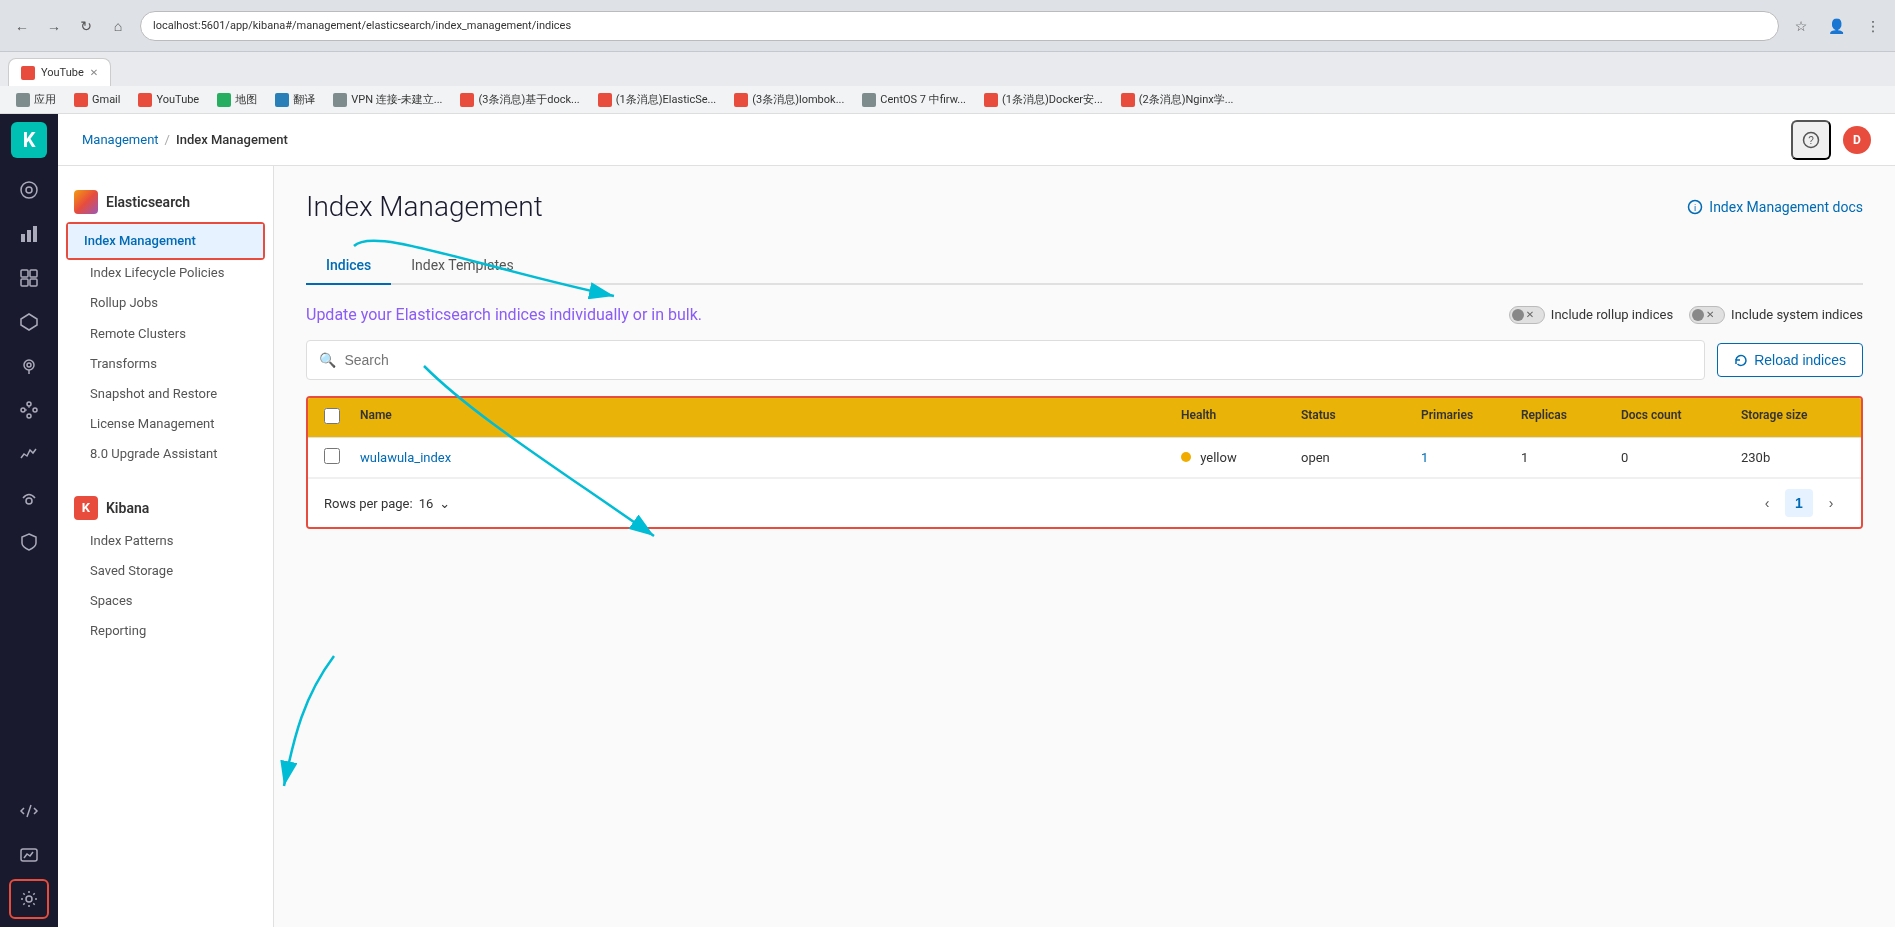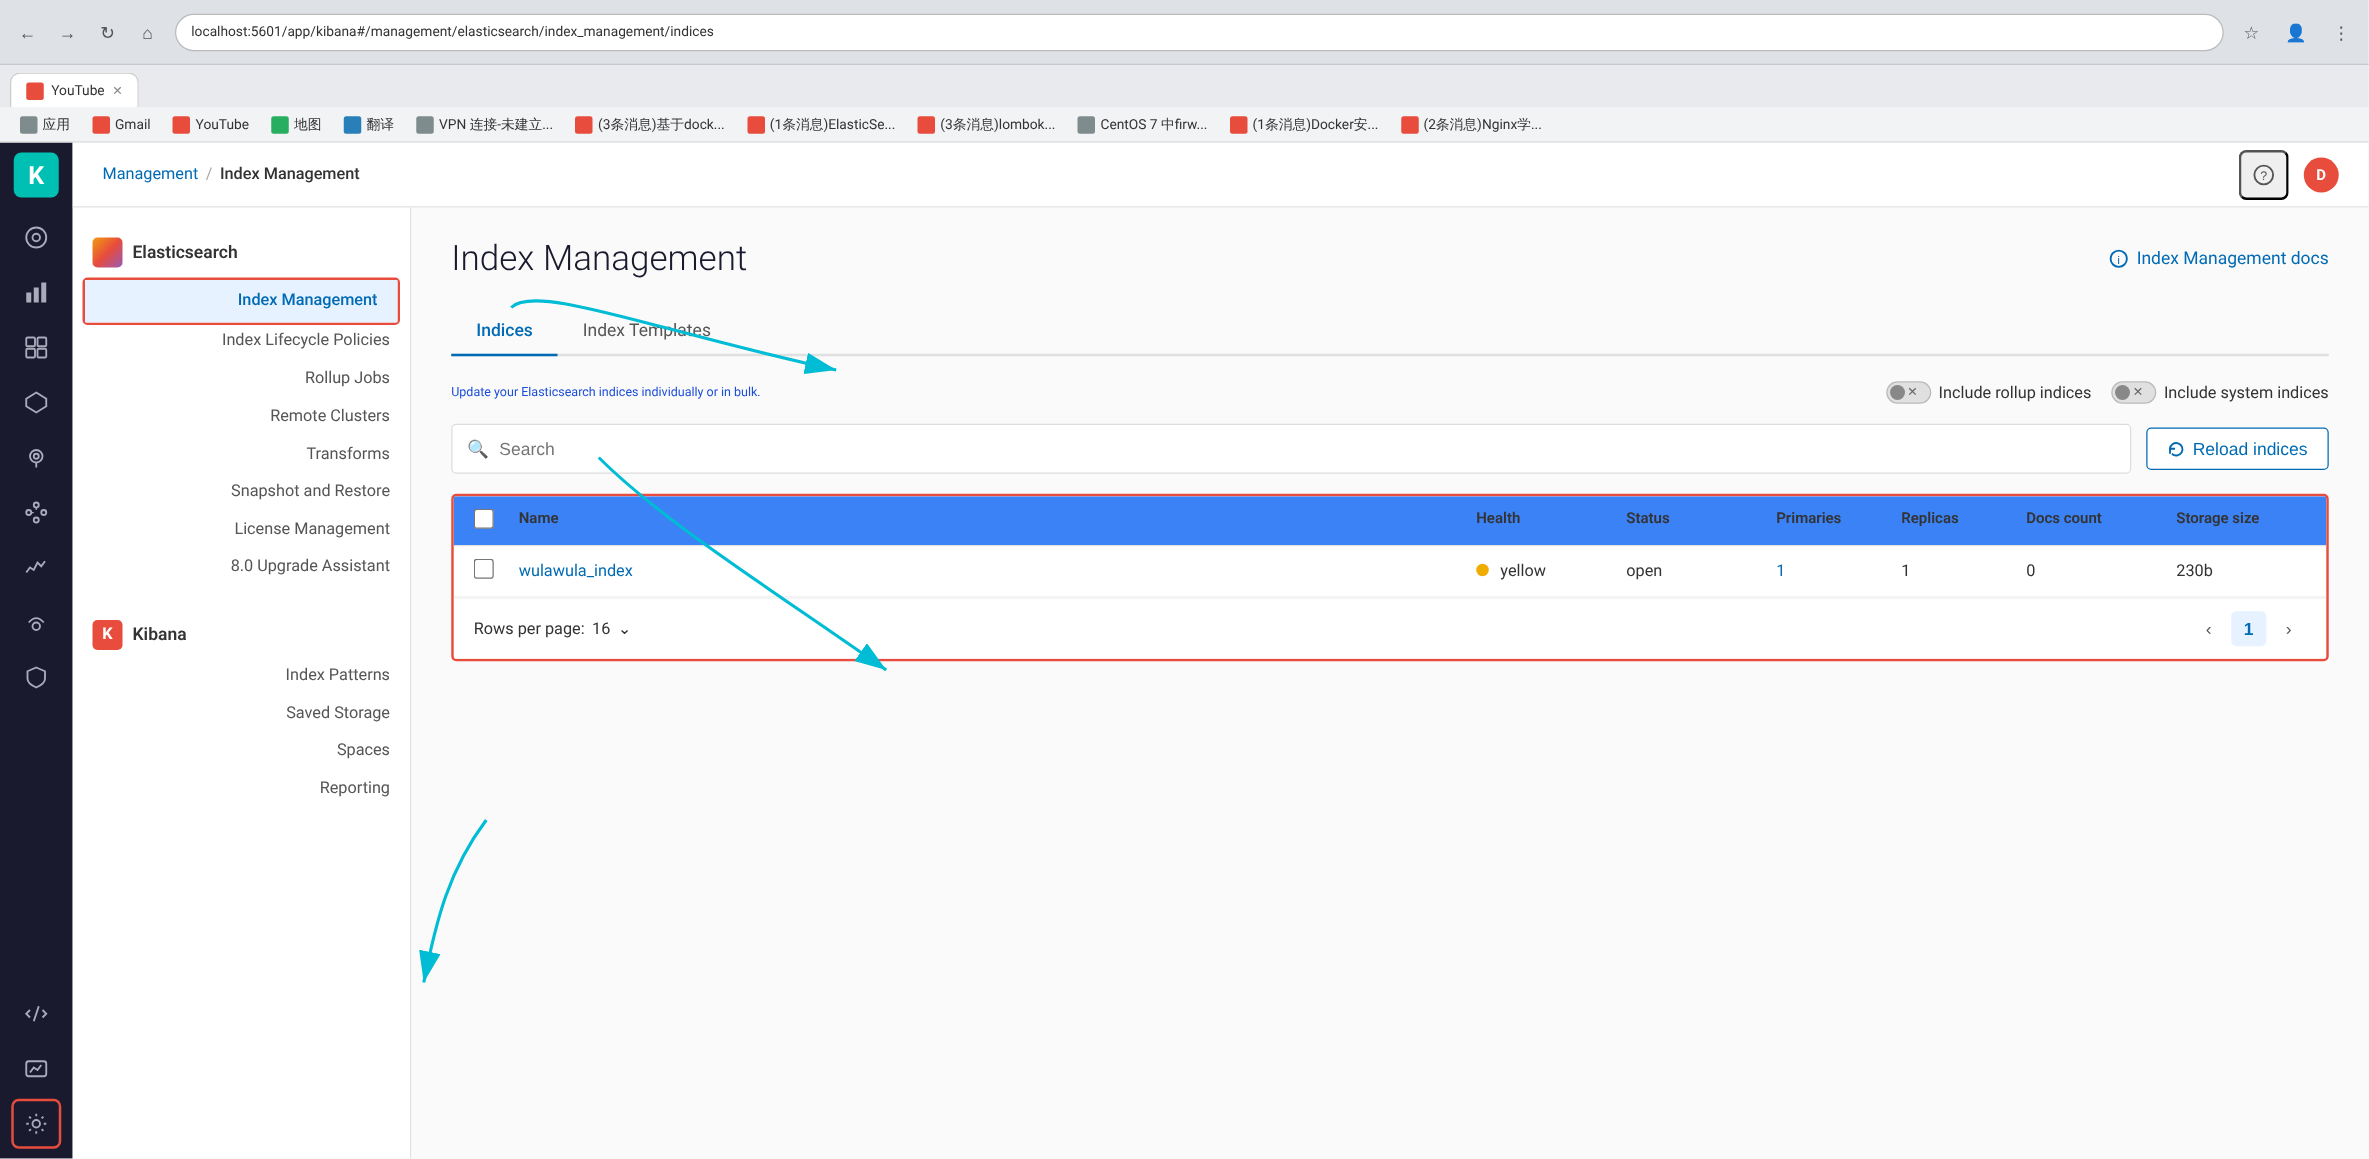--- a/index.html
+++ b/index.html
@@ -91,29 +91,28 @@
     .icon-bar-bottom { margin-top: auto; display: flex; flex-direction: column; gap: 4px; align-items: center; }
     .icon-bar-settings {
       width: 40px; height: 40px; border-radius: 6px;
       border: 2px solid #e74c3c;
       display: flex; align-items: center; justify-content: center;
       color: #aab; cursor: pointer; font-size: 18px;
     }
 
     
     .sidebar {
-      width: 271px;
+      width: 216px;
       background: white;
       border-right: 1px solid #e0e0e0;
       display: flex;
       flex-direction: column;
       flex-shrink: 0;
       overflow-y: auto;
       padding: 16px 0;
-      text-align: right;
     }
     .sidebar-section-title {
       display: flex; align-items: center; gap: 8px;
       padding: 8px 16px;
       font-size: 14px; font-weight: 600; color: #333;
     }
     .sidebar-item {
       padding: 4px 16px 8px 32px;
       font-size: 13px; color: #555; cursor: pointer;
       line-height: 1.4;
@@ -170,21 +169,21 @@
       cursor: pointer; border-bottom: 2px solid transparent;
       margin-bottom: -2px;
     }
     .tab.active { color: #006bb4; border-bottom-color: #006bb4; font-weight: 500; }
 
     
     .desc-row {
       display: flex; align-items: center; justify-content: space-between;
       margin-bottom: 16px;
     }
-    .desc-text { font-size: 10px; color: #1d4ed8; }
+    .desc-text { font-size: 16px; color: #8b5cf6; }
     .toggle-group { display: flex; align-items: center; gap: 16px; }
     .toggle-item { display: flex; align-items: center; gap: 6px; font-size: 13px; color: #333; }
     .toggle-switch {
       width: 36px; height: 18px; border-radius: 9px;
       background: #e0e0e0; border: 1px solid #bbb;
       display: flex; align-items: center; padding: 2px;
       cursor: pointer; position: relative;
     }
     .toggle-knob {
       width: 12px; height: 12px; border-radius: 50%;
@@ -219,21 +218,21 @@
     
     .table-wrapper {
       border: 2px solid #e74c3c;
       border-radius: 4px;
       overflow: hidden;
       background: white;
     }
     .table-header-row {
       display: grid;
       grid-template-columns: 36px 1fr 120px 120px 100px 100px 120px 120px;
-      background: #3b82f6;
+      background: #eab308;
       border-bottom: 1px solid #e0e0e0;
       padding: 0 8px;
     }
     .th {
       padding: 10px 8px;
       font-size: 12px; font-weight: 600; color: #333;
       text-transform: none;
     }
     .table-row {
       display: grid;

